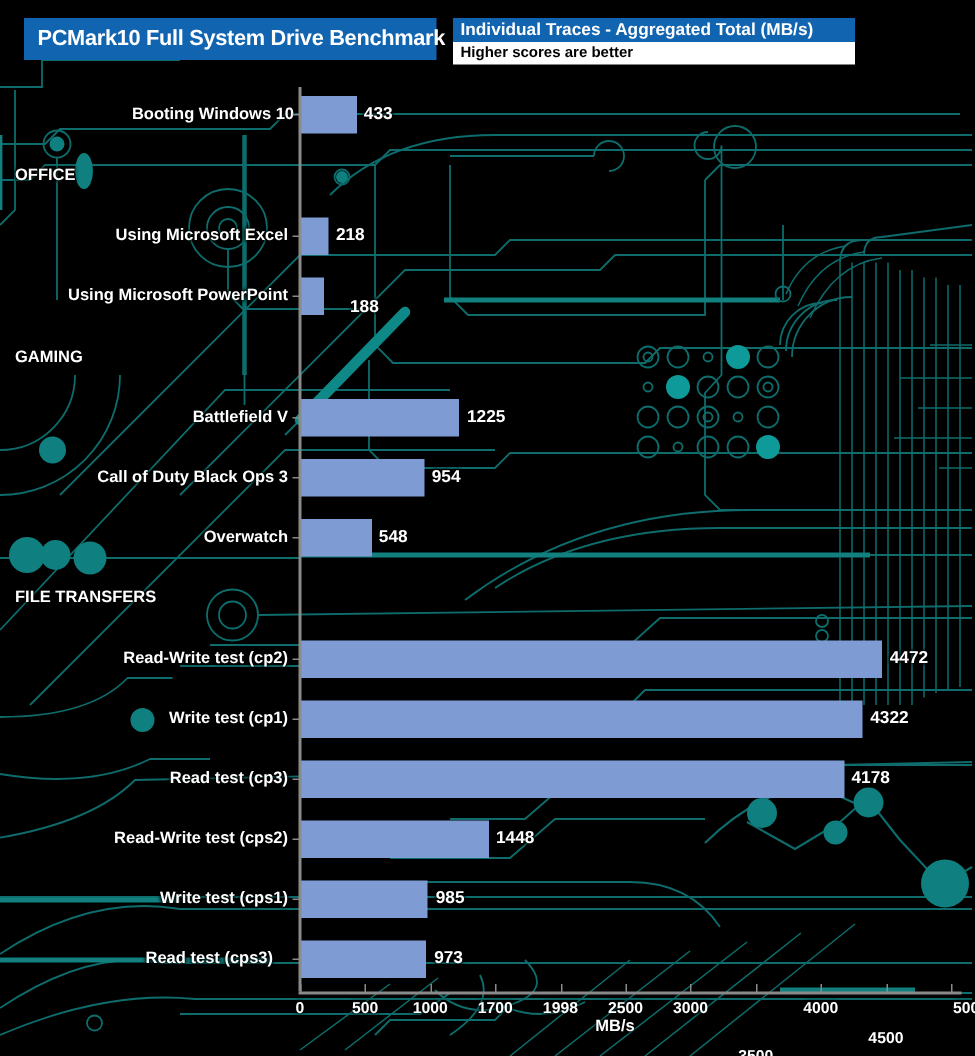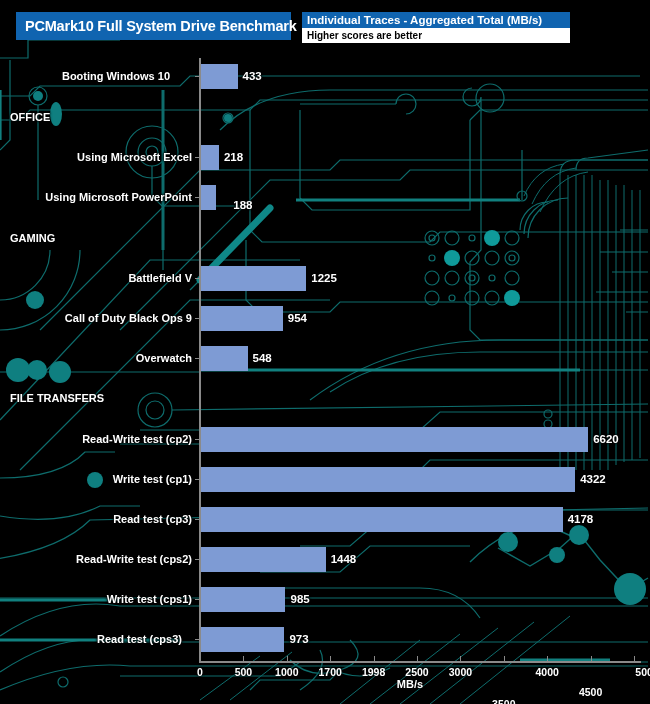--- a/index.html
+++ b/index.html
@@ -232,50 +232,50 @@
 
   <div class="hdr-title">PCMark10 Full System Drive Benchmark</div>
 
   <div class="hdr-sub-wrap">
     <div class="hdr-sub-blue">Individual Traces - Aggregated Total (MB/s)</div>
     <div class="hdr-sub-white">Higher scores are better</div>
   </div>
 
   <div id="plot">
     <div id="rows-layer">
-        <div class="cat-label" style="top: 76px; right: 480px; padding-left: 32px;">Booting Windows 10</div>
+        <div class="cat-label" style="top: 76px; right: 454px; padding-left: 32px;">Booting Windows 10</div>
         <div class="bar" style="left: 200px; top: 63.5px; width: 37.5844px; height: 25px; background: rgb(126, 155, 212);"></div>
         <div class="bar-val" style="left: 242.584px; top: 76px;">433</div>
         <div class="ytick" style="left: 195px; top: 76px; width: 5px;"></div>
         <div class="sec-label" style="top: 117px; right: auto; left: 10px;">OFFICE</div>
         <div class="cat-label" style="top: 157px; right: 458px;">Using Microsoft Excel</div>
         <div class="bar" style="left: 200px; top: 144.5px; width: 18.9224px; height: 25px; background: rgb(126, 155, 212);"></div>
         <div class="bar-val" style="left: 223.922px; top: 157px;">218</div>
         <div class="ytick" style="left: 195px; top: 157px; width: 5px;"></div>
         <div class="cat-label" style="top: 197px; right: 458px; text-align: right;">Using Microsoft PowerPoint</div>
         <div class="bar" style="left: 200px; top: 184.5px; width: 16.3184px; height: 25px; background: rgb(126, 155, 212);"></div>
         <div class="bar-val" style="left: 221.318px; top: 205px; margin-left: 12px;">188</div>
         <div class="ytick" style="left: 195px; top: 197px; width: 5px;"></div>
         <div class="sec-label" style="top: 238px; right: auto; left: 10px;">GAMING</div>
         <div class="cat-label" style="top: 278px; right: 458px;">Battlefield V</div>
         <div class="bar" style="left: 200px; top: 265.5px; width: 106.33px; height: 25px; background: rgb(126, 155, 212);"></div>
         <div class="bar-val" style="left: 311.33px; top: 278px;">1225</div>
         <div class="ytick" style="left: 195px; top: 278px; width: 5px;"></div>
-        <div class="cat-label" style="top: 318px; right: 458px;">Call of Duty Black Ops 9</div>
+        <div class="cat-label" style="top: 318px; right: 458px;">Call of Duty Black Ops 3</div>
         <div class="bar" style="left: 200px; top: 305.5px; width: 82.8072px; height: 25px; background: rgb(126, 155, 212);"></div>
         <div class="bar-val" style="left: 287.807px; top: 318px;">954</div>
         <div class="ytick" style="left: 195px; top: 318px; width: 5px;"></div>
         <div class="cat-label" style="top: 358px; right: 458px;">Overwatch</div>
         <div class="bar" style="left: 200px; top: 345.5px; width: 47.5664px; height: 25px; background: rgb(126, 155, 212);"></div>
         <div class="bar-val" style="left: 252.566px; top: 358px;">548</div>
         <div class="ytick" style="left: 195px; top: 358px; width: 5px;"></div>
         <div class="sec-label" style="top: 398px; right: auto; left: 10px;">FILE TRANSFERS</div>
         <div class="cat-label" style="top: 439px; right: 458px;">Read-Write test (cp2)</div>
         <div class="bar" style="left: 200px; top: 426.5px; width: 388.17px; height: 25px; background: rgb(126, 155, 212);"></div>
-        <div class="bar-val" style="left: 593.17px; top: 439px;">6620</div>
+        <div class="bar-val" style="left: 593.17px; top: 439px;">4472</div>
         <div class="ytick" style="left: 195px; top: 439px; width: 5px;"></div>
         <div class="cat-label" style="top: 479px; right: 458px;">Write test (cp1)</div>
         <div class="bar" style="left: 200px; top: 466.5px; width: 375.15px; height: 25px; background: rgb(126, 155, 212);"></div>
         <div class="bar-val" style="left: 580.15px; top: 479px;">4322</div>
         <div class="ytick" style="left: 195px; top: 479px; width: 5px;"></div>
         <div class="cat-label" style="top: 519px; right: 458px;">Read test (cp3)</div>
         <div class="bar" style="left: 200px; top: 506.5px; width: 362.65px; height: 25px; background: rgb(126, 155, 212);"></div>
         <div class="bar-val" style="left: 567.65px; top: 519px;">4178</div>
         <div class="ytick" style="left: 195px; top: 519px; width: 5px;"></div>
         <div class="cat-label" style="top: 559px; right: 458px;">Read-Write test (cps2)</div>

